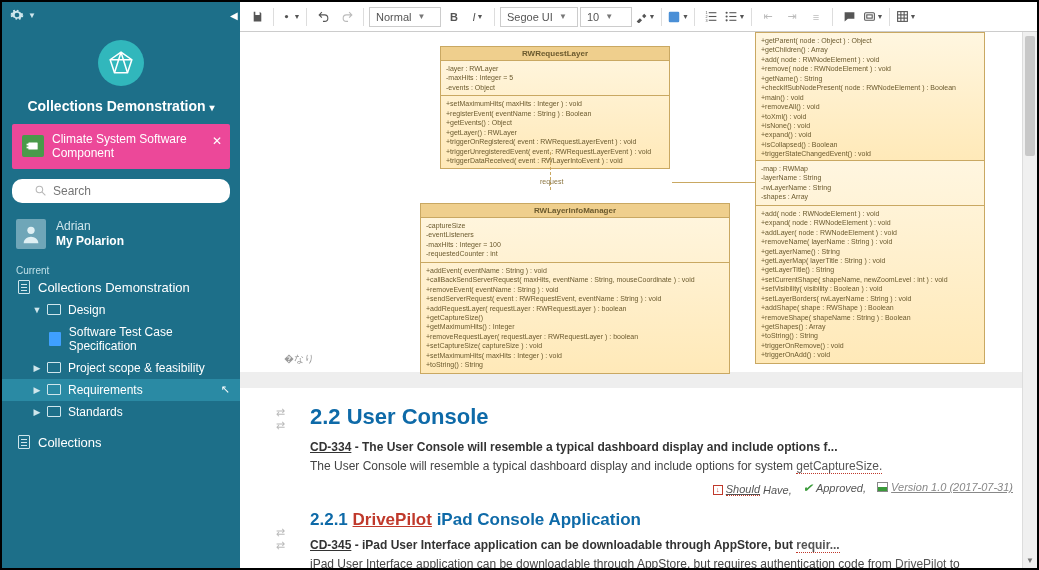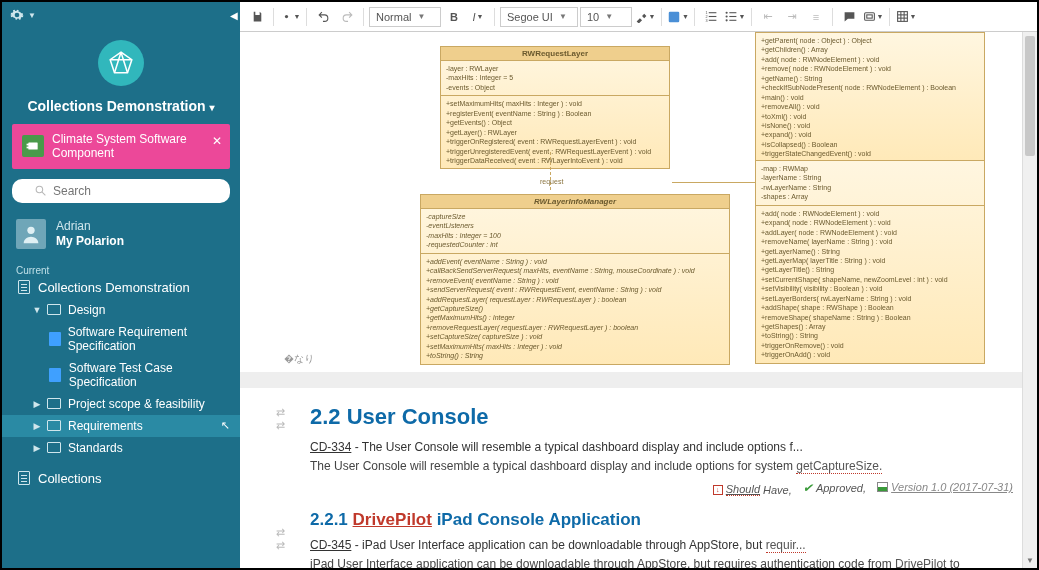--- a/index.html
+++ b/index.html
@@ -62,21 +62,21 @@
 .uml-line { white-space: nowrap; overflow: hidden; text-overflow: clip; }
 .connector { position:absolute; border-left: 1px dashed #c9a862; }
 .connector-h { position:absolute; border-top: 1px solid #c9a862; }
 .conn-label { position:absolute; font-size:7px; color:#8a7440; }
 
 
 .h22 { color: #0e6aa8; font-size: 22px; font-weight: 700; margin-bottom: 10px; }
 .h221 { color: #0e6aa8; font-size: 17px; font-weight: 700; margin: 14px 0 8px; }
 .h221 .dp { color: #c0392b; text-decoration: underline; }
 .req-line { font-size: 12px; margin-bottom: 4px; }
-.req-line b { font-weight: 400; }
+.req-line b { font-weight: 700; }
 .req-id { text-decoration: underline; color: #333; }
 .body-text { font-size: 12px; color: #444; line-height: 1.45; }
 .ul-red { color: #555; border-bottom: 1px dotted #c0392b; }
 .meta-row { text-align: right; font-size: 11px; margin-top: 6px; color: #555; font-style: italic; }
 .badge { display:inline-flex; align-items:center; gap:3px; margin-left:8px; }
 .badge .sq { width:10px; height:10px; border:1px solid #c0392b; display:inline-flex; align-items:center; justify-content:center; font-size:7px; color:#c0392b; }
 .badge .ck { color:#3a9a3a; font-size:12px; }
 .badge .chart { width:11px; height:10px; background: linear-gradient(to top, #3a9a3a 50%, transparent 50%); border:1px solid #888; }
 .strike { text-decoration: line-through; color: #888; }
 .link-u { text-decoration: underline; }
@@ -158,26 +158,20 @@
         <span class="tw">▼</span>
         <span class="ic">
             <span class="folder-icon"></span>
           </span>
         <span>Design</span>
       </div>
       <div class="nav-row indent2 small">
         <span class="ic">
             <span class="doc-icon-blue"></span>
           </span>
-        <span>Software Requirement Specification</span>
-      </div>
-      <div class="nav-row indent2 small">
-        <span class="ic">
-            <span class="doc-icon-blue"></span>
-          </span>
         <span>Software Test Case Specification</span>
       </div>
       <div class="nav-row indent1 small">
         <span class="tw">▶</span>
         <span class="ic">
             <span class="folder-icon"></span>
           </span>
         <span>Project scope &amp; feasibility</span>
       </div>
       <div class="nav-row indent1 small sel">
@@ -334,21 +328,21 @@
                 <div class="uml-line">+setMaximumHits( maxHits : Integer ) : void</div>
                 <div class="uml-line">+registerEvent( eventName : String ) : Boolean</div>
                 <div class="uml-line">+getEvents() : Object</div>
                 <div class="uml-line">+getLayer() : RWLayer</div>
                 <div class="uml-line">+triggerOnRegistered( event : RWRequestLayerEvent ) : void</div>
                 <div class="uml-line">+triggerUnregisteredEvent( event : RWRequestLayerEvent ) : void</div>
                 <div class="uml-line">+triggerDataReceived( event : RWLayerIntoEvent ) : void</div>
               </div>
           </div>
 
-          <div class="uml-box" id="umlbox2" style="left:180px; top:162px; width:310px;font-style:italic;">
+          <div class="uml-box" id="umlbox2" style="left:180px; top:171px; width:310px;">
             <div class="uml-title">RWLayerInfoManager</div>
             <div class="uml-sec">
                 <div class="uml-line">-captureSize</div>
                 <div class="uml-line">-eventListeners</div>
                 <div class="uml-line">-maxHits : Integer = 100</div>
                 <div class="uml-line">-requestedCounter : int</div>
               </div>
             <div class="uml-sec">
                 <div class="uml-line">+addEvent( eventName : String ) : void</div>
                 <div class="uml-line">+callBackSendServerRequest( maxHits, eventName : String, mouseCoordinate ) : void</div>

